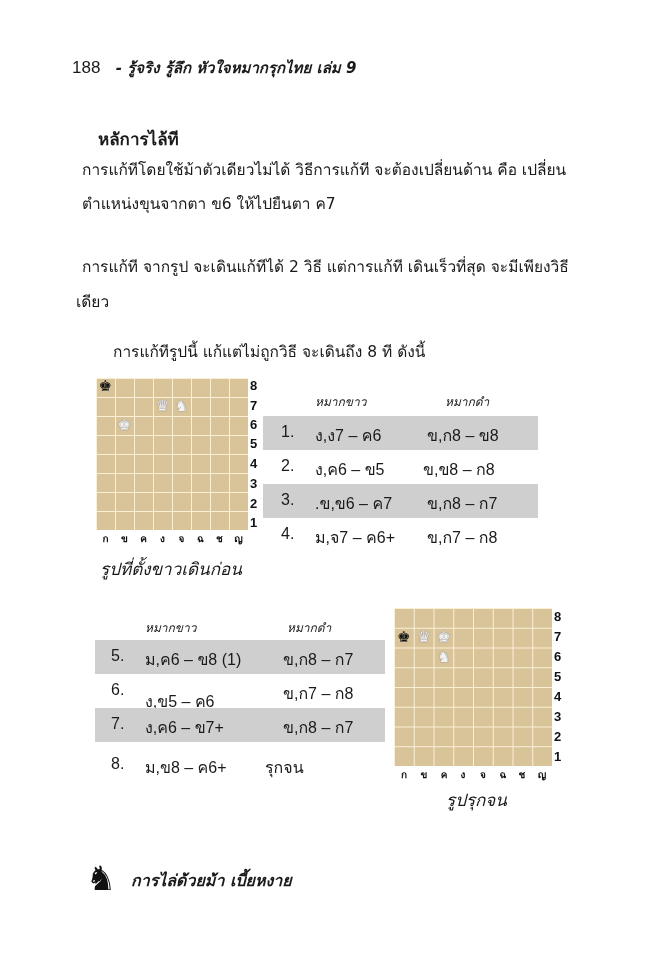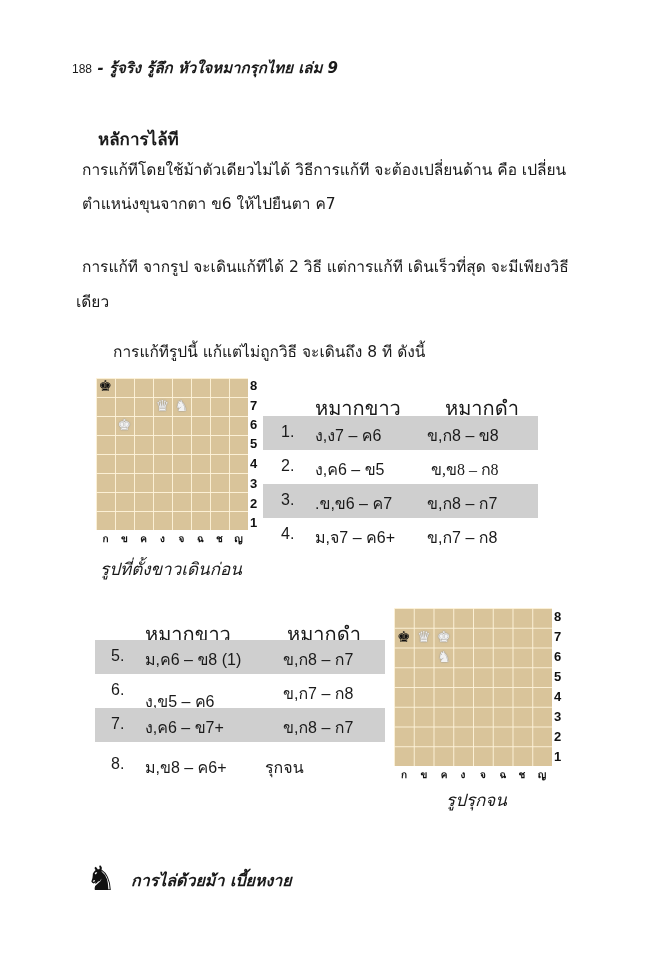--- a/index.html
+++ b/index.html
@@ -2,38 +2,38 @@
 <html><head>
 <meta charset="utf-8">
 <style>
   html, body { margin: 0; padding: 0; }
   body {
     width: 657px; height: 960px; background: #ffffff; position: relative; overflow: hidden;
     font-family: "DejaVu Sans", "Liberation Sans", sans-serif; color: #1a1a1a;
   }
   .abs { position: absolute; }
   .header { left: 72px; top: 56px; font-size: 17px; white-space: nowrap; }
-  .header .pg { font-family: "Liberation Sans", sans-serif; font-size: 12px; }
+  .header .pg { font-family: "Liberation Sans", sans-serif; font-size: 17px; margin-right: 10px; }
   .header .title { font-style: italic; font-weight: bold; font-size: 15px; }
   .section-title { left: 98px; top: 125px; font-size: 17px; font-weight: bold; }
   .para { font-size: 15.5px; line-height: 32px; white-space: nowrap; }
   .board {
     background-color: #d9c49a;
     background-image:
       linear-gradient(to right, rgba(255,245,220,0.9) 1px, transparent 1px),
       linear-gradient(to bottom, rgba(255,245,220,0.9) 1px, transparent 1px);
   }
   .piece { position: absolute; font-size: 15px; line-height: 1; text-align: center; }
   .piece.white { color: #f2f2f2; text-shadow: 0 0 1px #888, 0 0 2px #999; }
   .piece.black { color: #111; }
   .rank-label { position: absolute; font-family: "Liberation Sans", sans-serif; font-weight: bold; font-size: 13px; color: #111; }
   .file-label { position: absolute; font-weight: bold; font-size: 10px; color: #111; text-align: center; }
   .caption { font-style: italic; font-size: 17px; white-space: nowrap; }
   .movetable { position: absolute; }
-  .movetable .hdr { position: absolute; font-size: 20px; white-space: nowrap; }
+  .movetable .hdr { position: absolute; font-style: italic; font-size: 12px; white-space: nowrap; }
   .movetable .row { position: absolute; left: 0; height: 34px; }
   .movetable .row.shaded { background: #cfcfcf; }
   .movetable .cell { position: absolute; top: 7px; font-family: "Liberation Sans", "DejaVu Sans", sans-serif; font-size: 16px; white-space: nowrap; }
   .footer { left: 86px; top: 862px; }
   .footer .knight { position: absolute; left: 0; top: -4px; font-size: 34px; color: #111; }
   .footer .text { position: absolute; left: 45px; top: 6px; font-style: italic; font-weight: bold; font-size: 16px; white-space: nowrap; }
 </style>
 </head>
 <body>
 
@@ -83,21 +83,21 @@
   <div class="hdr" style="left:182px; top:0;">หมากดำ</div>
 
   <div class="row shaded" style="top:24px; width:275px;">
     <span class="cell" style="left:18px;">1.</span>
     <span class="cell" style="left:52px;">ง,ง7 – ค6</span>
     <span class="cell" style="left:164px;">ข,ก8 – ข8</span>
   </div>
   <div class="row" style="top:58px; width:275px;">
     <span class="cell" style="left:18px;">2.</span>
     <span class="cell" style="left:52px;">ง,ค6 – ข5</span>
-    <span class="cell" style="left:168px;font-family:Liberation Serif, serif;">ข,ข8 – ก8</span>
+    <span class="cell" style="left:160px;">ข,ข8 – ก8</span>
   </div>
   <div class="row shaded" style="top:92px; width:275px;">
     <span class="cell" style="left:18px;">3.</span>
     <span class="cell" style="left:52px;">.ข,ข6 – ค7</span>
     <span class="cell" style="left:164px;">ข,ก8 – ก7</span>
   </div>
   <div class="row" style="top:126px; width:275px;">
     <span class="cell" style="left:18px;">4.</span>
     <span class="cell" style="left:52px;">ม,จ7 – ค6+</span>
     <span class="cell" style="left:164px;">ข,ก7 – ก8</span>

